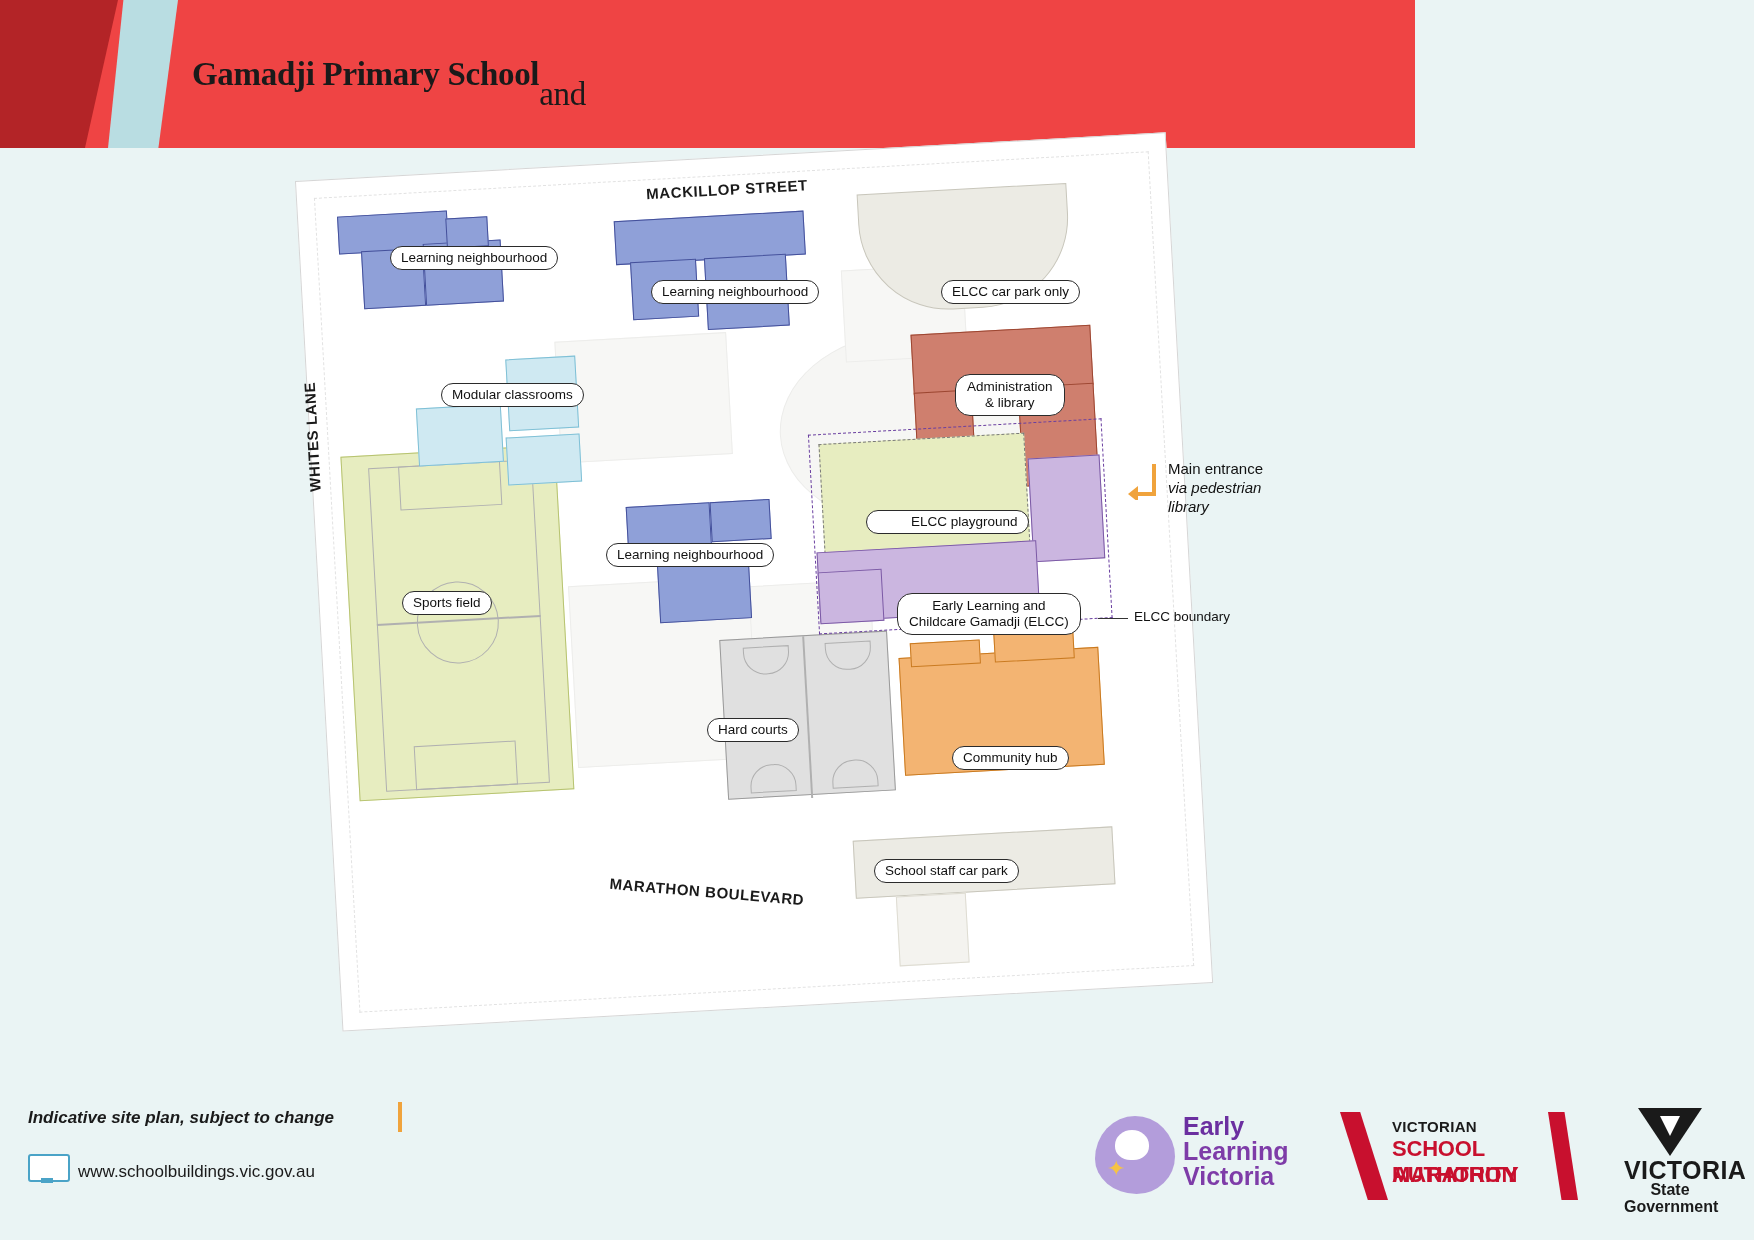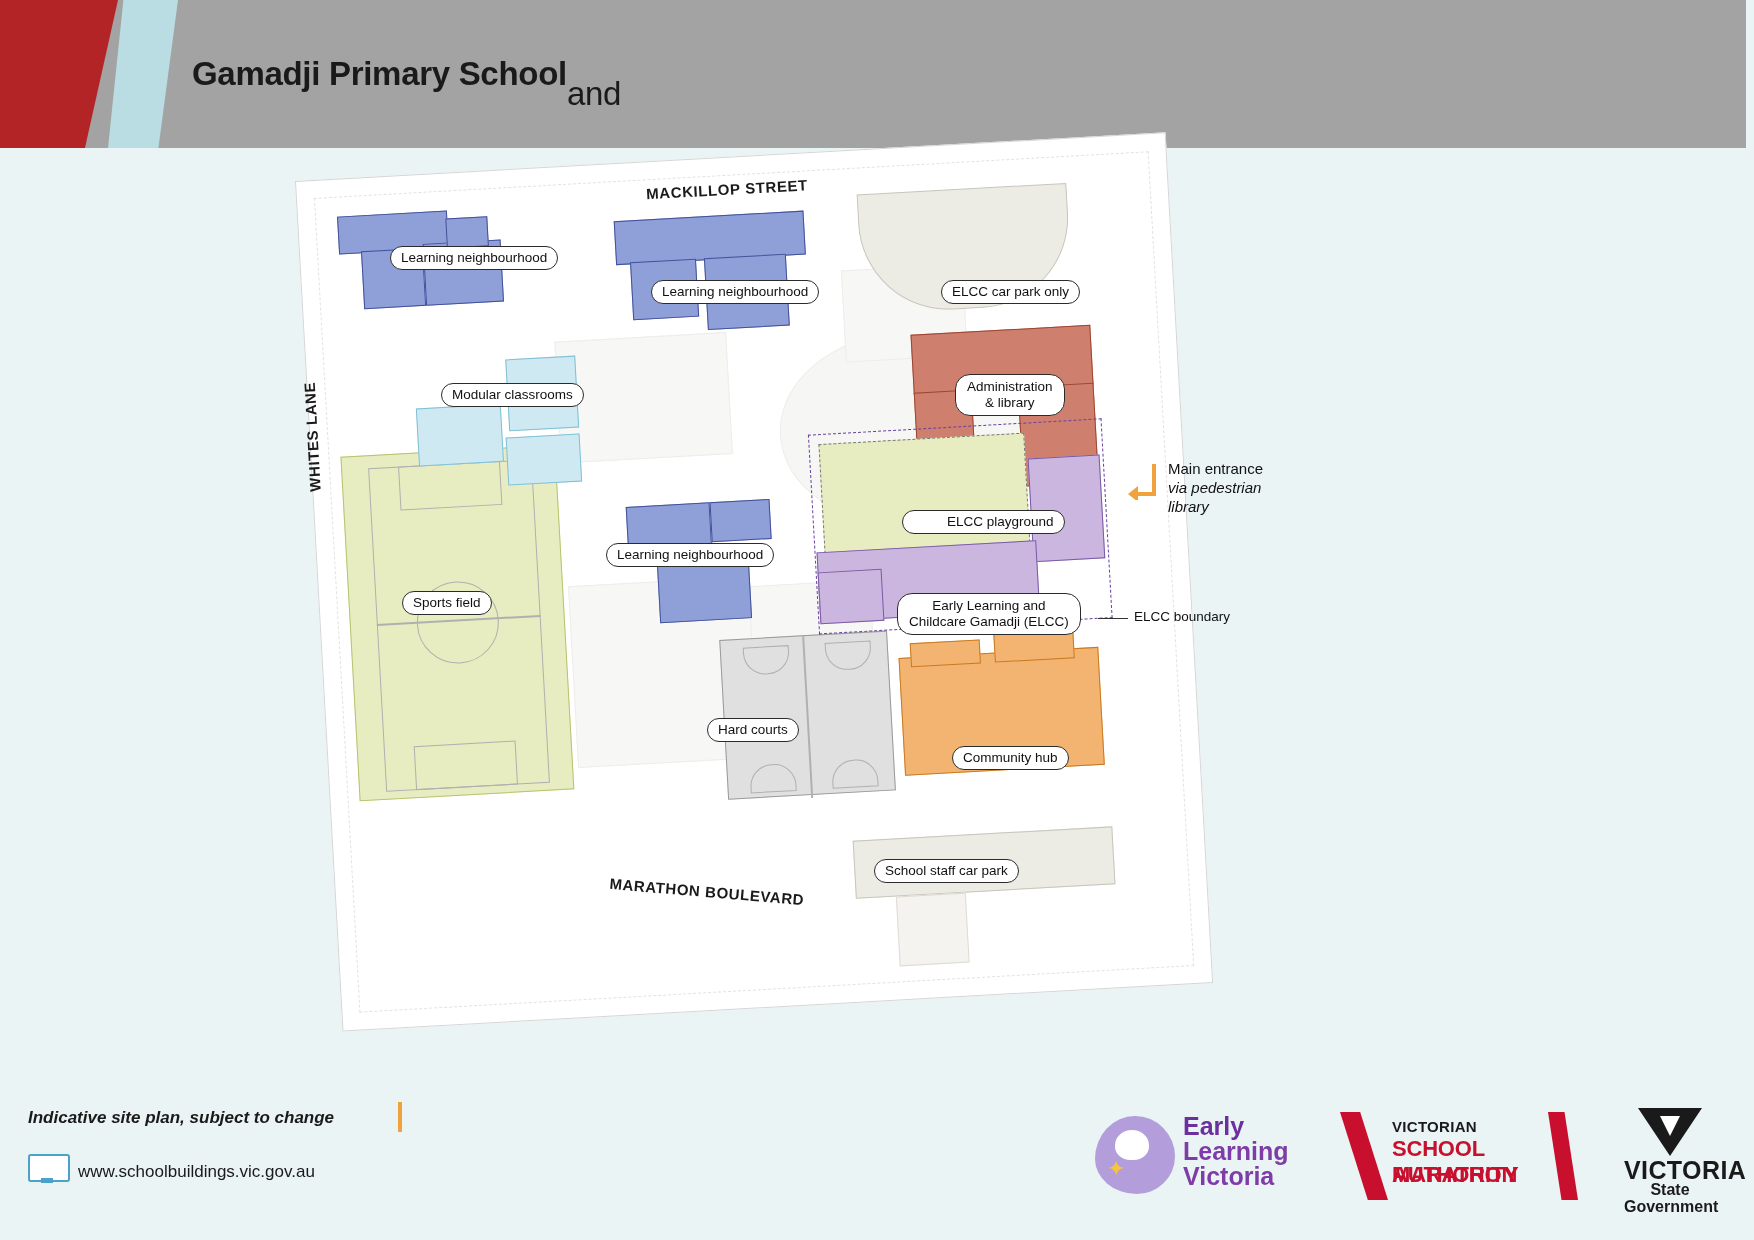--- a/index.html
+++ b/index.html
@@ -12,23 +12,24 @@
     background: #eaf4f4;
     font-family: "Liberation Sans", sans-serif;
     overflow: hidden;
     position: relative;
   }
 
   
   .header {
     position: absolute;
     left: 0; top: 0;
-    width: 1746px; height: 148px;
-    background: #a3a3a3;
+    width: 1415px; height: 148px;
+    background: #ef4444;
     overflow: hidden;
+    font-family: Liberation Serif, serif;
   }
   .header-red {
     position: absolute;
     left: 0; top: 0;
     width: 118px; height: 148px;
     background: #b32427;
     clip-path: polygon(0 0, 100% 0, 72% 100%, 0 100%);
   }
   .header-blue {
     position: absolute;
@@ -359,21 +360,21 @@
   <div class="chip" style="left:441px; top:235px;">Modular classrooms</div>
   <div class="chip" style="left:402px; top:443px;">Sports field</div>
   <div class="chip" style="left:707px; top:570px;">Hard courts</div>
   <div class="chip" style="left:941px; top:132px;">ELCC car park only</div>
 
   <div class="chip two" style="left:955px; top:226px;">
     <span>Administration</span><br>
     <span>&amp; library</span>
   </div>
 
-  <div class="chip" style="left:902px; top:362px;padding-left:44px;">ELCC playground</div>
+  <div class="chip" style="left:866px; top:362px;padding-left:44px;">ELCC playground</div>
 
   <div class="chip two" style="left:897px; top:445px;">
     <span>Early Learning and</span><br>
     <span>Childcare Gamadji (ELCC)</span>
   </div>
 
   <div class="chip" style="left:952px; top:598px;">Community hub</div>
   <div class="chip" style="left:874px; top:711px;">School staff car park</div>
 
   <svg class="arrow-entry" style="left:1124px; top:312px; width:36px; height:40px;" viewBox="0 0 36 40">

